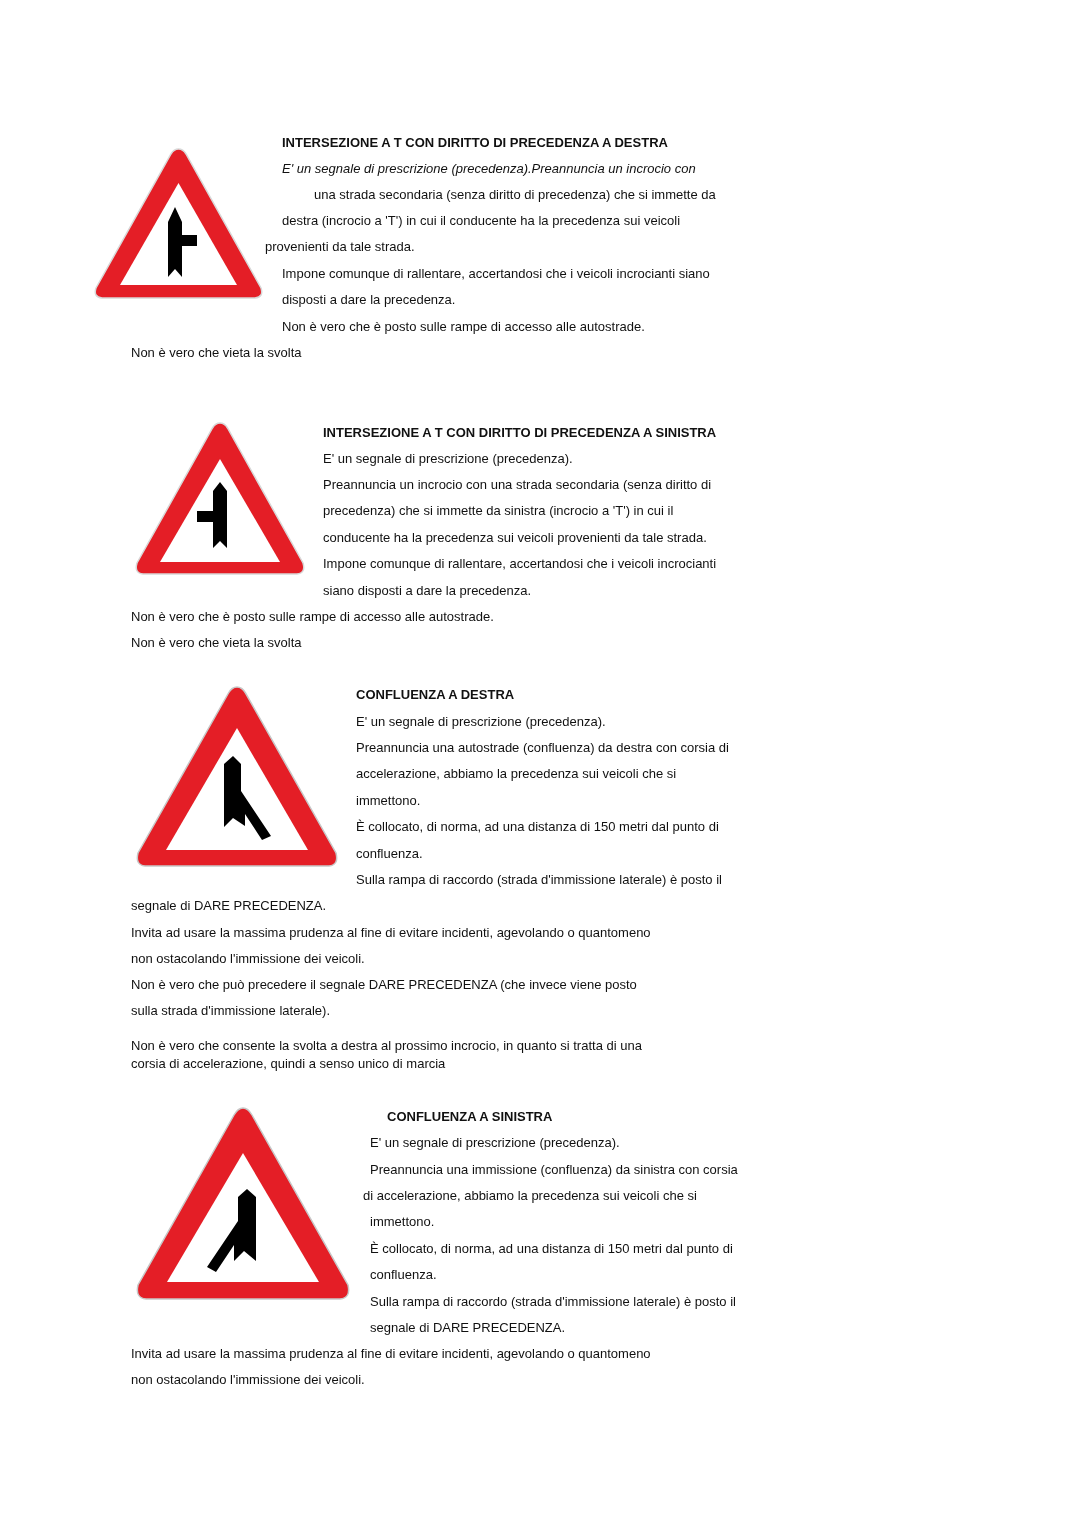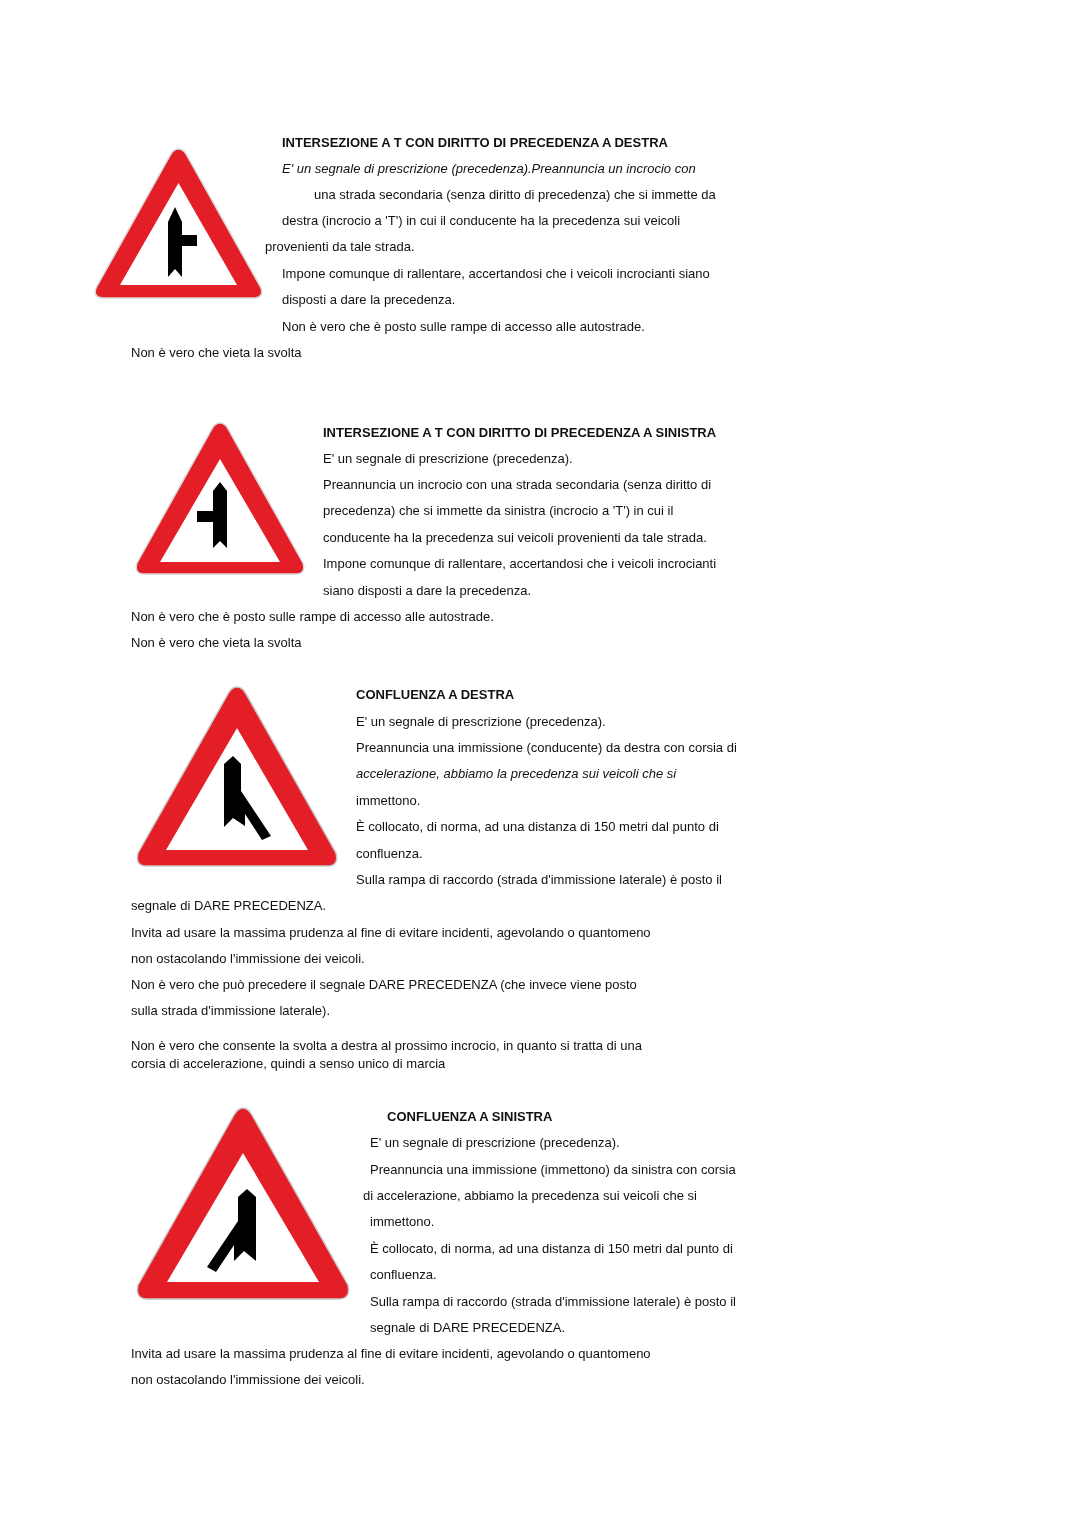--- a/index.html
+++ b/index.html
@@ -58,22 +58,22 @@
 <div>
   <div class="sign" style="left:132px; top:684px;">
     <svg width="210" height="186" viewBox="0 0 210 186">
       <path d="M105 3 Q110 3 113.5 9 L204 169 Q207 181 197 182 L13 182 Q3 181 6 169 L96.5 9 Q100 3 105 3 Z" fill="#e41e26" stroke="#c8c8c8" stroke-width="1.5"></path>
       <path d="M105 44 L176 166 L34 166 Z" fill="#ffffff"></path>
       <path d="M92 80 L101 72 L109 80 L109 107 L139 152 L130 156 L113 130 L113 142 L101 134 L92 143 Z" fill="#000"></path>
     </svg>
   </div>
   <div class="line title" style="left:356px; top:682px;">CONFLUENZA A DESTRA</div>
   <div class="line" style="left:356px; top:709px;">E' un segnale di prescrizione (precedenza).</div>
-  <div class="line" style="left:356px; top:735px;">Preannuncia una immissione (conducente) da destra con corsia di</div>
-  <div class="line" style="left:356px; top:761px;font-style:italic;">accelerazione, abbiamo la precedenza sui veicoli che si</div>
+  <div class="line" style="left:356px; top:735px;">Preannuncia una autostrade (confluenza) da destra con corsia di</div>
+  <div class="line" style="left:356px; top:761px;">accelerazione, abbiamo la precedenza sui veicoli che si</div>
   <div class="line" style="left:356px; top:788px;">immettono.</div>
   <div class="line" style="left:356px; top:814px;">È collocato, di norma, ad una distanza di 150 metri dal punto di</div>
   <div class="line" style="left:356px; top:841px;">confluenza.</div>
   <div class="line" style="left:356px; top:867px;">Sulla rampa di raccordo (strada d'immissione laterale) è posto il</div>
   <div class="line" style="left:131px; top:893px;">segnale di DARE PRECEDENZA.</div>
   <div class="line" style="left:131px; top:920px;">Invita ad usare la massima prudenza al fine di evitare incidenti, agevolando o quantomeno</div>
   <div class="line" style="left:131px; top:946px;">non ostacolando l'immissione dei veicoli.</div>
   <div class="line" style="left:131px; top:972px;">Non è vero che può precedere il segnale DARE PRECEDENZA (che invece viene posto</div>
   <div class="line" style="left:131px; top:998px;">sulla strada d'immissione laterale).</div>
   <div class="line" style="left:131px; top:1025px;margin-top:8px;">Non è vero che consente la svolta a destra al prossimo incrocio, in quanto si tratta di una</div>
@@ -83,21 +83,21 @@
 <div>
   <div class="sign" style="left:132px; top:1105px;">
     <svg width="222" height="198" viewBox="0 0 222 198">
       <path d="M111 3 Q116 3 120 10 L216 180 Q219 193 208 194 L14 194 Q3 193 6 180 L102 10 Q106 3 111 3 Z" fill="#e41e26" stroke="#c8c8c8" stroke-width="1.5"></path>
       <path d="M111 48 L187 177 L35 177 Z" fill="#ffffff"></path>
       <path d="M124 92 L115 84 L106 92 L106 116 L75 162 L84 167 L102 140 L102 156 L112 146 L124 156 Z" fill="#000"></path>
     </svg>
   </div>
   <div class="line title" style="left:370px; top:1104px;margin-left:17px;">CONFLUENZA A SINISTRA</div>
   <div class="line" style="left:370px; top:1130px;">E' un segnale di prescrizione (precedenza).</div>
-  <div class="line" style="left:370px; top:1157px;">Preannuncia una immissione (immettono) da sinistra con corsia</div>
+  <div class="line" style="left:370px; top:1157px;">Preannuncia una immissione (confluenza) da sinistra con corsia</div>
   <div class="line" style="left:363px; top:1183px;">di accelerazione, abbiamo la precedenza sui veicoli che si</div>
   <div class="line" style="left:370px; top:1209px;">immettono.</div>
   <div class="line" style="left:370px; top:1236px;">È collocato, di norma, ad una distanza di 150 metri dal punto di</div>
   <div class="line" style="left:370px; top:1262px;">confluenza.</div>
   <div class="line" style="left:370px; top:1289px;">Sulla rampa di raccordo (strada d'immissione laterale) è posto il</div>
   <div class="line" style="left:370px; top:1315px;">segnale di DARE PRECEDENZA.</div>
   <div class="line" style="left:131px; top:1341px;">Invita ad usare la massima prudenza al fine di evitare incidenti, agevolando o quantomeno</div>
   <div class="line" style="left:131px; top:1367px;">non ostacolando l'immissione dei veicoli.</div>
 </div>
 

